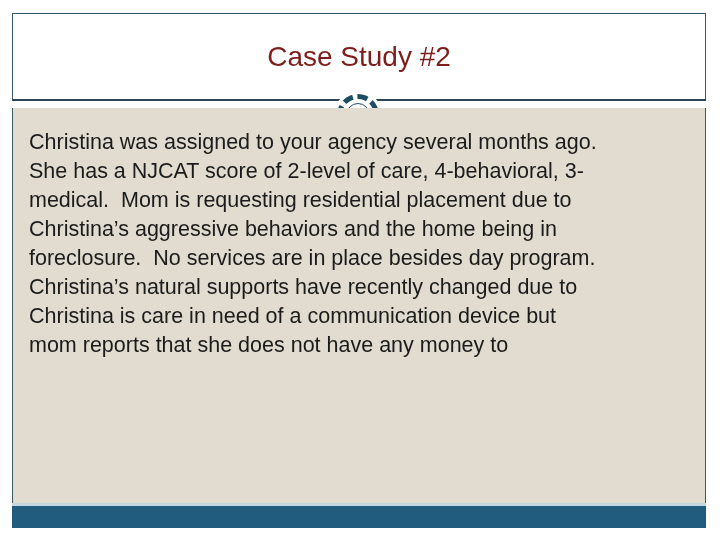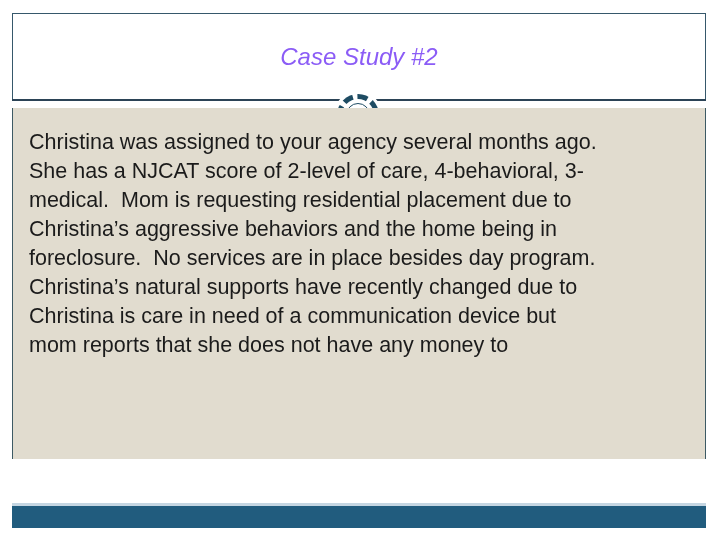--- a/index.html
+++ b/index.html
@@ -24,25 +24,24 @@
     height: 87px;
     background: #ffffff;
     border: 1px solid #36586b;
     border-bottom: none;
     box-sizing: border-box;
     display: flex;
     align-items: center;
     justify-content: center;
   }
   .title-text {
-    font-size: 24px;
+    font-size: 28px;
     font-weight: 400;
-    color: #8b5cf6;
+    color: #7f1d1d;
     letter-spacing: 0px;
-    font-style: italic;
   }
   
   .divider-line {
     position: absolute;
     left: 12px;
     top: 99px;
     width: 694px;
     height: 2px;
     background: #2b4356;
   }
@@ -72,21 +71,21 @@
     justify-content: center;
     font-size: 13px;
     color: #1e4c63;
   }
   
   .content-box {
     position: absolute;
     left: 12px;
     top: 108px;
     width: 694px;
-    height: 351px;
+    height: 395px;
     background: #e1dccf;
     border-left: 1px solid #3d5a64;
     border-right: 1px solid #3d5a64;
     box-sizing: border-box;
     padding: 20px 12px 0 16px;
   }
   .body-text .line {
     font-size: 21.5px;
     line-height: 29px;
     color: #1b1b1b;

